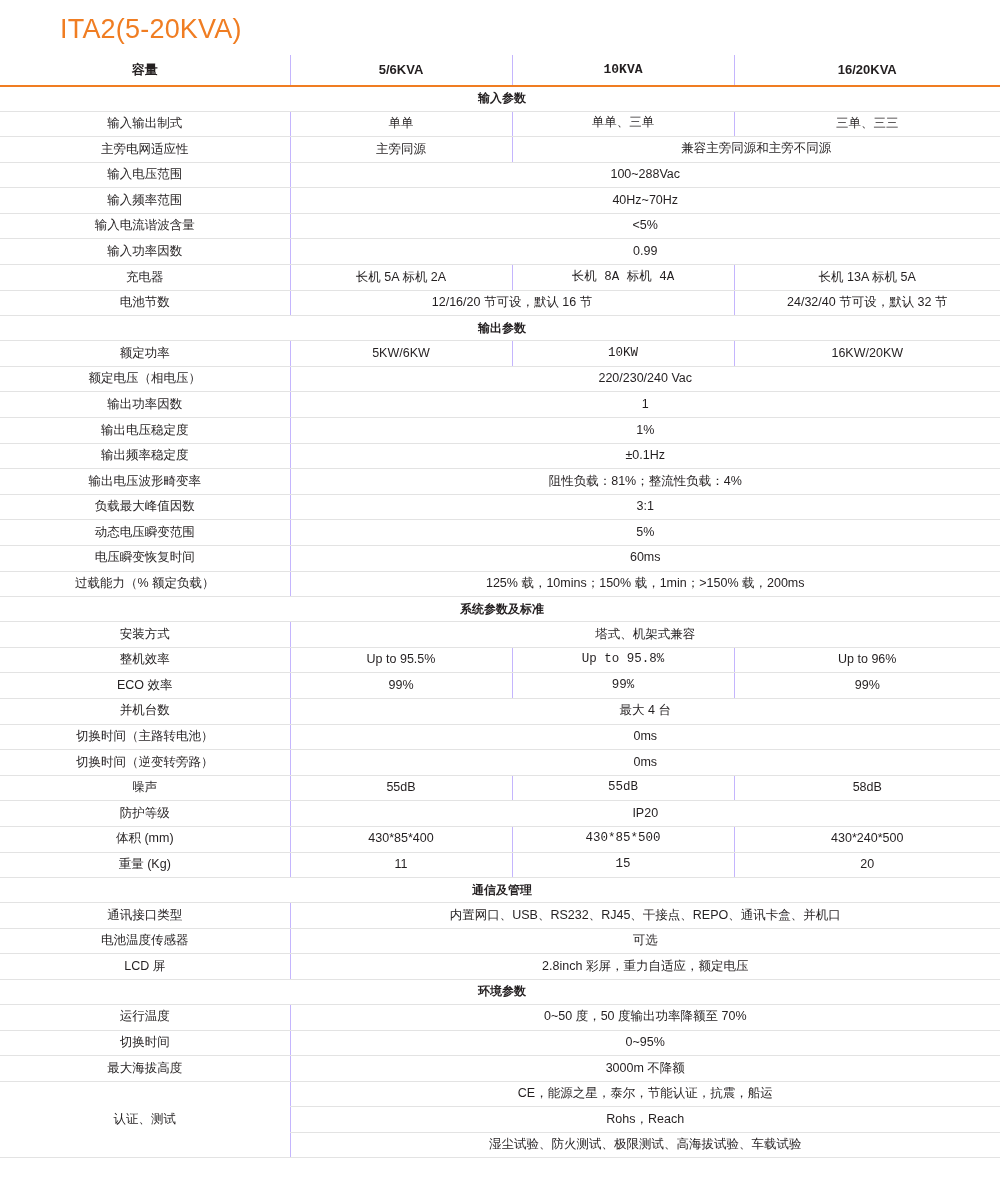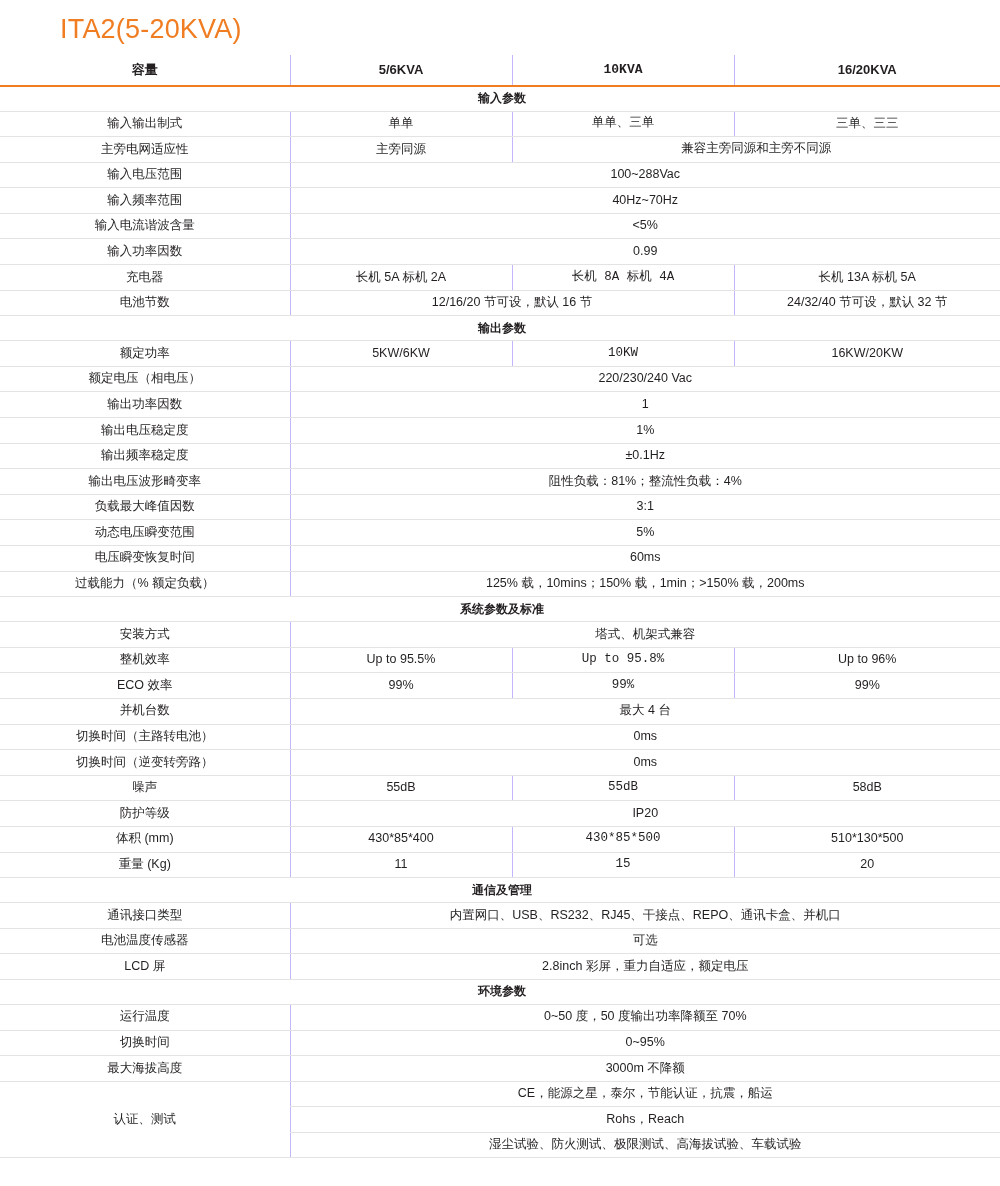--- a/index.html
+++ b/index.html
@@ -204,21 +204,21 @@
           <td class="c-c sep-l">58dB</td>
         </tr>
         <tr>
           <td class="c-label">防护等级</td>
           <td class="c-a sep-l" colspan="3">IP20</td>
         </tr>
         <tr>
           <td class="c-label">体积 (mm)</td>
           <td class="c-a sep-l">430*85*400</td>
           <td class="c-b sep-l">430*85*500</td>
-          <td class="c-c sep-l">510*130*500</td>
+          <td class="c-c sep-l">430*240*500</td>
         </tr>
         <tr>
           <td class="c-label">重量 (Kg)</td>
           <td class="c-a sep-l">11</td>
           <td class="c-b sep-l">15</td>
           <td class="c-c sep-l">20</td>
         </tr>
         <tr class="section">
           <td class="c-label" colspan="4">通信及管理</td>
         </tr>

